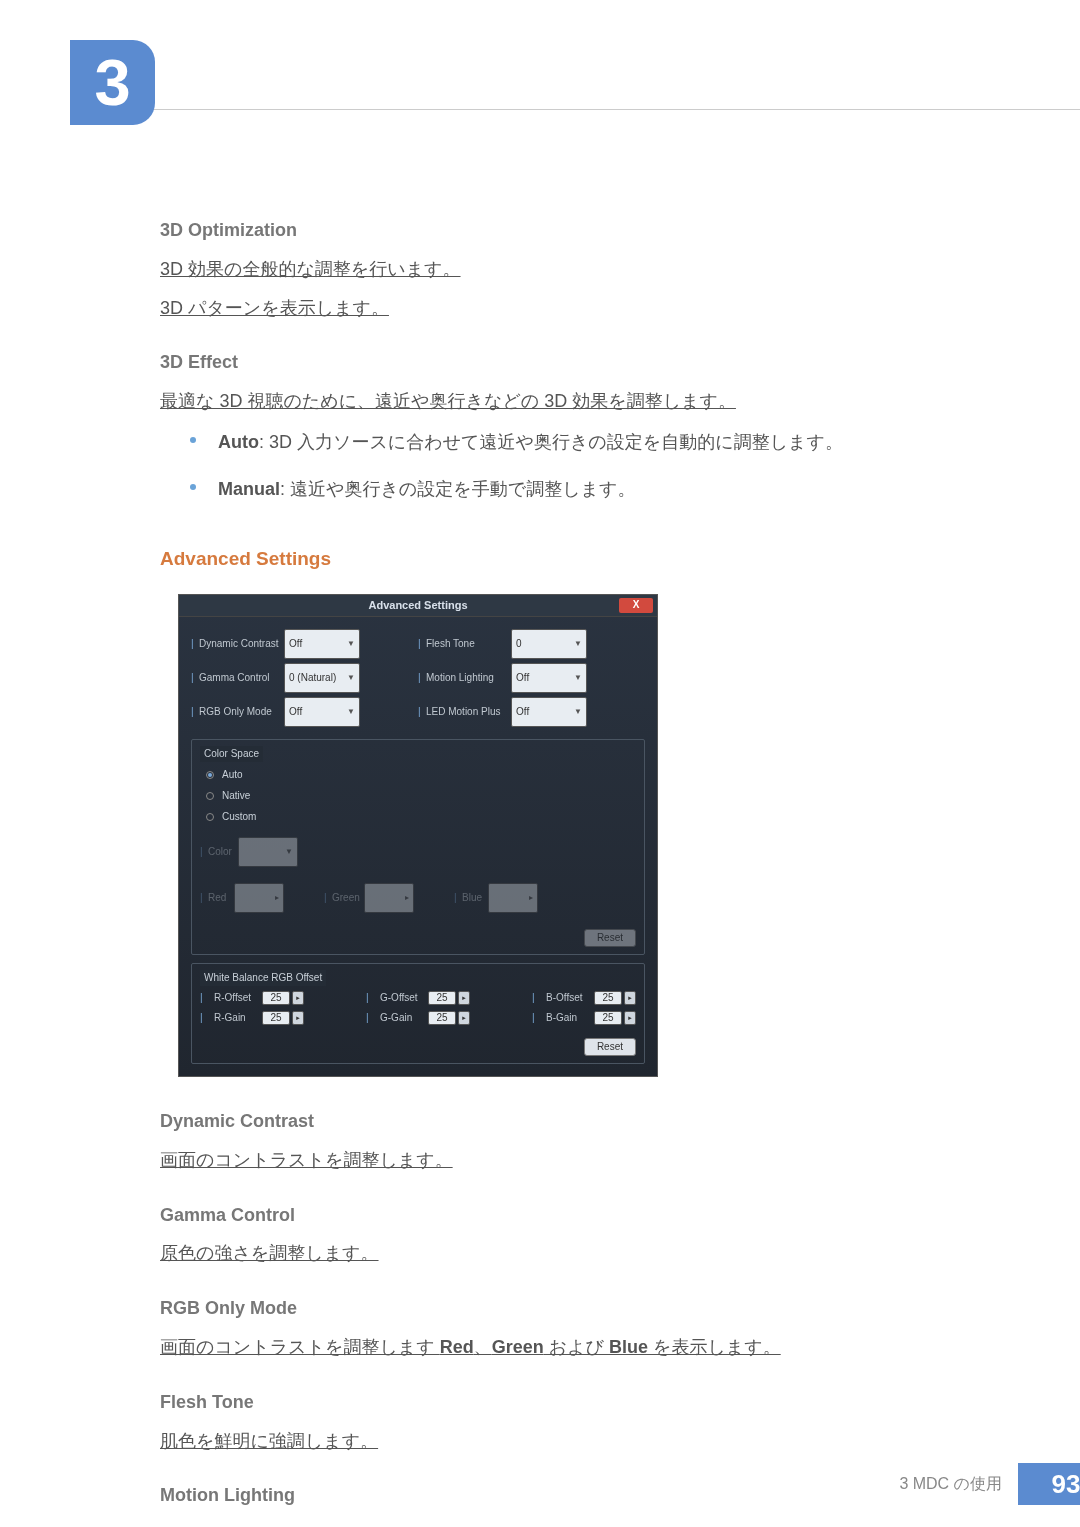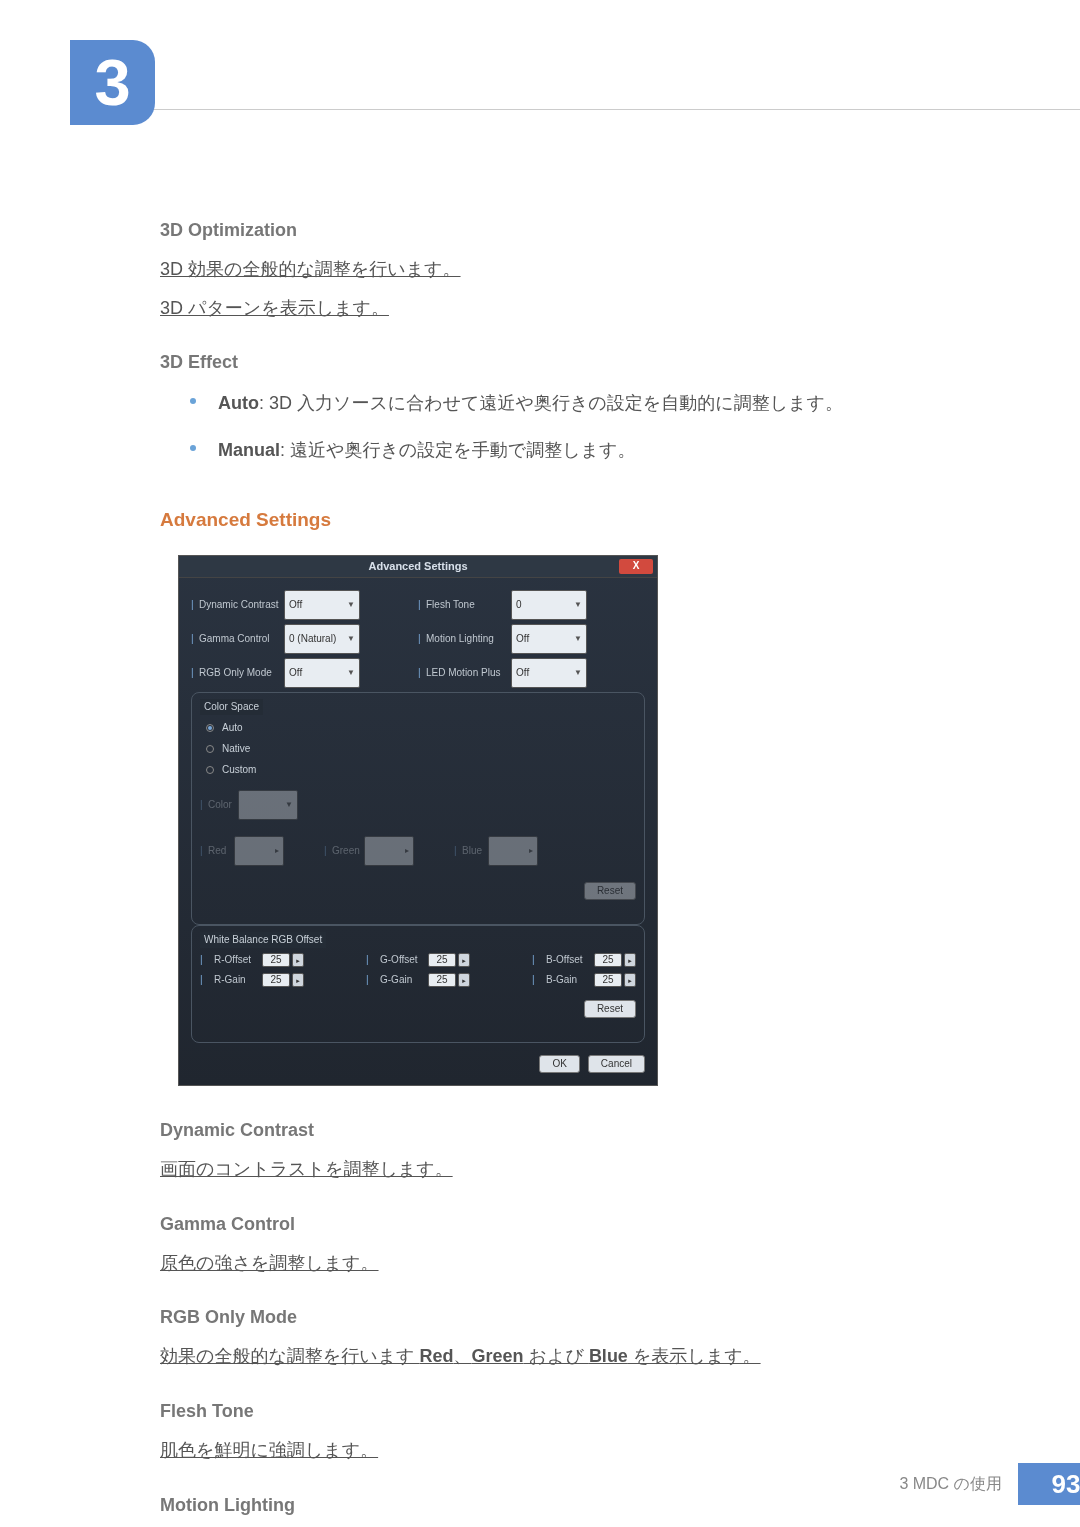--- a/index.html
+++ b/index.html
@@ -99,22 +99,22 @@
   .tick { width: 4px; color: #7aa8d8; margin-right: 4px; }
   .flabel { width: 85px; color: #c0c8d0; }
   .dropdown {
     width: 76px; height: 30px; background: #e8edf2;
     color: #333; display: flex; align-items: center;
     justify-content: space-between; padding: 0 4px;
     border: 1px solid #555; border-radius: 2px;
   }
   .dropdown .arr { font-size: 8px; color: #555; }
   .fieldset {
-    border: 1px solid #4a5562; border-radius: 8px;
-    margin-top: 0; padding: 6px 8px 24px;
+    border: 1px solid #4a5562; border-radius: 2px;
+    margin-top: 8px; padding: 6px 8px 7px;
   }
   .fieldset-title { font-size: 10px; color: #c8d0d8; margin-top: -12px; background: #242c36; display: inline-block; padding: 0 4px; }
   .radio-row { display: flex; align-items: center; margin: 5px 0 0 6px; }
   .radio-dot {
     width: 8px; height: 8px; border-radius: 50%;
     border: 1px solid #888; margin-right: 8px;
     display: inline-flex; align-items: center; justify-content: center;
   }
   .radio-dot.sel::after { content:''; width:4px; height:4px; background:#7aa8d8; border-radius:50%; }
   .disabled-row { display: flex; gap: 40px; margin-top: 8px; opacity: .35; }
@@ -168,20 +168,21 @@
 </div>
 
 <div class="content">
 
   <div class="subhead">3D Optimization</div>
   <div class="para">3D 効果の全般的な調整を行います。</div>
 
   <div class="para">3D パターンを表示します。</div>
 
   <div class="subhead">3D Effect</div>
+  <div class="para">最適な 3D 視聴のために、遠近や奥行きなどの 3D 効果を調整します。</div>
 
   <div class="bullets">
     <div class="bullet-row">
       <span class="bullet-dot"></span>
       <span class="bullet-text"><b>Auto</b><span>: 3D 入力ソースに合わせて遠近や奥行きの設定を自動的に調整します。</span></span>
     </div>
     <div class="bullet-row">
       <span class="bullet-dot"></span>
       <span class="bullet-text"><b>Manual</b><span>: 遠近や奥行きの設定を手動で調整します。</span></span>
     </div>
@@ -354,36 +355,32 @@
                 <span class="val">25</span>
                 <span class="spbtn">▸</span>
               </span>
             </div>
         </div>
         <div class="btn-row">
             <span class="btn">Reset</span>
           </div>
       </div>
 
-      <div class="btn-row">
-        <span class="btn">OK</span>
-        <span class="btn">Cancel</span>
-      </div>
     </div>
   </div>
 
   <div class="subhead" style="margin-top:30px">Dynamic Contrast</div>
   <div class="para">画面のコントラストを調整します。</div>
 
   <div class="subhead">Gamma Control</div>
   <div class="para">原色の強さを調整します。</div>
 
   <div class="subhead">RGB Only Mode</div>
   <div class="para">
-    <span>効果の全般的な調整を行います </span><b>Red</b><span>、</span><b>Green</b><span> および </span><b>Blue</b><span> を表示します。</span>
+    <span>画面のコントラストを調整します </span><b>Red</b><span>、</span><b>Green</b><span> および </span><b>Blue</b><span> を表示します。</span>
   </div>
 
   <div class="subhead">Flesh Tone</div>
   <div class="para">肌色を鮮明に強調します。</div>
 
   <div class="subhead">Motion Lighting</div>
 
 </div>
 
 <div class="footer">

